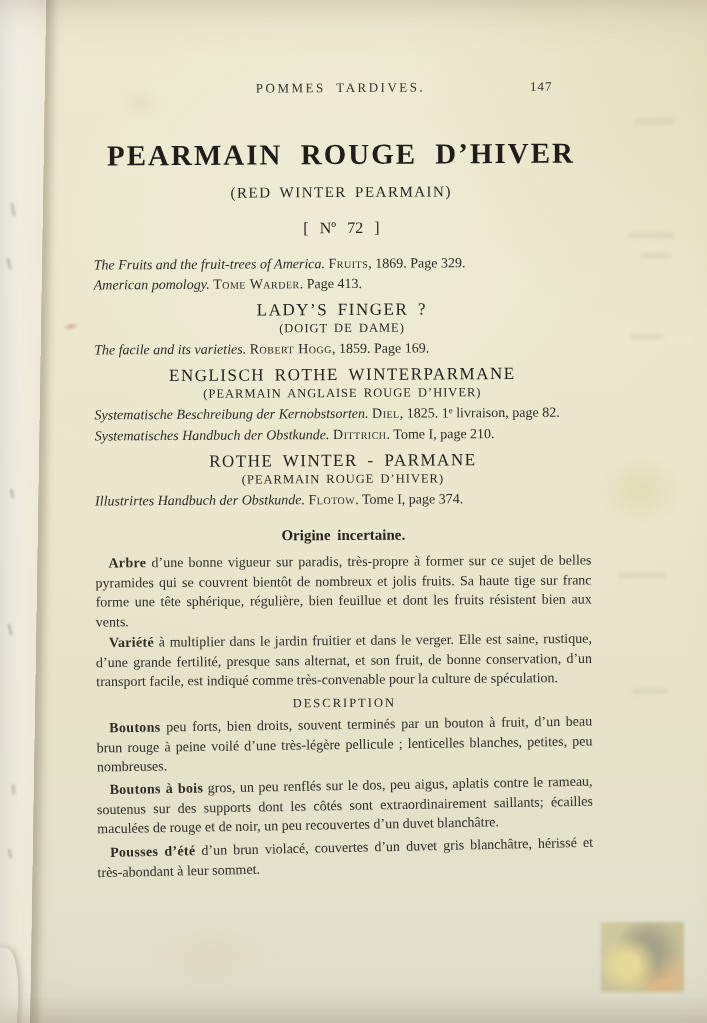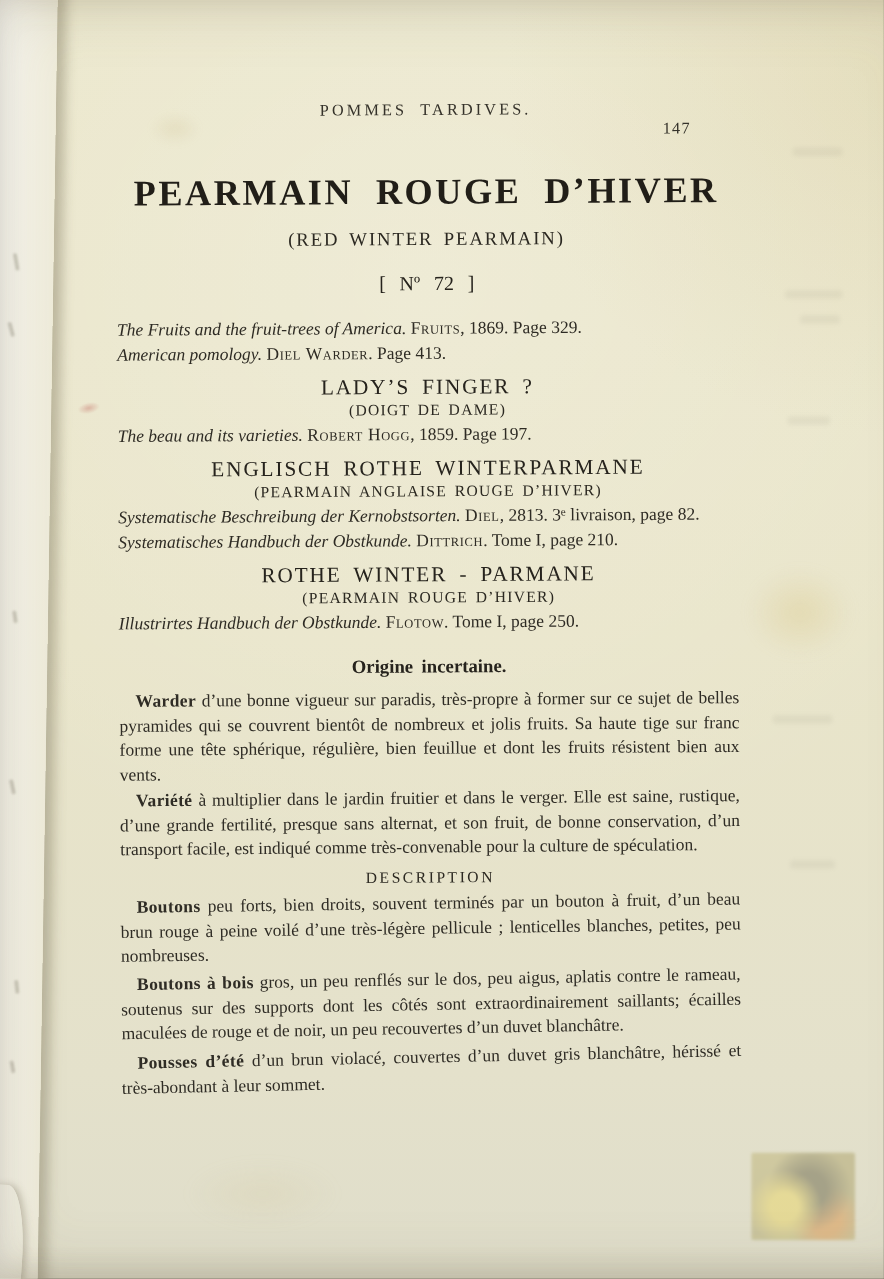--- a/index.html
+++ b/index.html
@@ -43,21 +43,21 @@
       radial-gradient(circle at 80% 30%, #9c8f4a 0 30%, rgba(156,143,74,0) 60%),
       linear-gradient(#b3a65c,#a59a54);
   }
   
   #content{
     position:absolute;left:92px;top:0;width:496px;z-index:3;
     padding-top:80px;
     transform:rotate(-0.35deg);transform-origin:50% 0;
   }
   .runhead{position:relative;text-align:center;font-size:13px;line-height:16px;letter-spacing:2.5px;word-spacing:5px;color:#35322a;}
-  .pagenum{position:absolute;right:36px;top:16px;letter-spacing:1px;}
+  .pagenum{position:absolute;right:36px;top:0;letter-spacing:1px;}
   .main-title{margin-top:42px;text-align:center;font-size:29px;line-height:32px;font-weight:700;letter-spacing:2px;word-spacing:9px;color:#211e18;}
   .subtitle{margin-top:13px;text-align:center;font-size:15px;line-height:18px;letter-spacing:1.5px;word-spacing:3px;color:#2b2821;}
   .number{margin-top:17px;text-align:center;font-size:16px;line-height:20px;word-spacing:7px;color:#26231d;}
   .bib{margin-top:16px;}
   .cite{font-size:14px;line-height:20px;padding-left:16px;text-indent:-16px;color:#2e2b24;}
   .work{font-style:italic;}
   .author{font-variant:small-caps;letter-spacing:0.5px;}
   .sup{font-size:9px;position:relative;top:-4px;}
   .syn-group{margin-top:5px;}
   .syn-name{text-align:center;font-size:17px;line-height:21px;letter-spacing:1.5px;word-spacing:4px;color:#26231d;}
@@ -111,64 +111,64 @@
     <div class="subtitle">(RED WINTER PEARMAIN)</div>
     <div class="number">[ Nº 72 ]</div>
 
     <div class="bib">
       <div class="cite">
         <span class="work">The Fruits and the fruit-trees of America.</span>
         <span class="author">Fruits</span><span>, 1869. Page 329.</span>
       </div>
       <div class="cite">
         <span class="work">American pomology.</span>
-        <span class="author">Diel Warder</span><span>. Page 413.</span>
+        <span class="author">Tome Warder</span><span>. Page 413.</span>
       </div>
     </div>
 
     <div class="syn-group">
       <div class="syn-name">LADY’S FINGER ?</div>
       <div class="syn-alias">(DOIGT DE DAME)</div>
       <div class="syn-cites">
         <div class="cite">
-          <span class="work">The beau and its varieties.</span>
-          <span class="author">Robert Hogg</span><span>, 1859. Page 197.</span>
+          <span class="work">The facile and its varieties.</span>
+          <span class="author">Robert Hogg</span><span>, 1859. Page 169.</span>
         </div>
       </div>
     </div>
 
     <div class="syn-group">
       <div class="syn-name">ENGLISCH ROTHE WINTERPARMANE</div>
       <div class="syn-alias">(PEARMAIN ANGLAISE ROUGE D’HIVER)</div>
       <div class="syn-cites">
         <div class="cite">
           <span class="work">Systematische Beschreibung der Kernobstsorten.</span>
-          <span class="author">Diel</span><span>, 2813. 3</span><span class="sup">e</span><span> livraison, page 82.</span>
+          <span class="author">Diel</span><span>, 1825. 1</span><span class="sup">e</span><span> livraison, page 82.</span>
         </div>
         <div class="cite">
           <span class="work">Systematisches Handbuch der Obstkunde.</span>
           <span class="author">Dittrich</span><span>. Tome I, page 210.</span>
         </div>
       </div>
     </div>
 
     <div class="syn-group">
       <div class="syn-name">ROTHE WINTER - PARMANE</div>
       <div class="syn-alias">(PEARMAIN ROUGE D’HIVER)</div>
       <div class="syn-cites">
         <div class="cite">
           <span class="work">Illustrirtes Handbuch der Obstkunde.</span>
-          <span class="author">Flotow</span><span>. Tome I, page 250.</span>
+          <span class="author">Flotow</span><span>. Tome I, page 374.</span>
         </div>
       </div>
     </div>
 
     <div class="origin">Origine incertaine.</div>
 
-    <p class="body-par ip1"><span class="lead">Warder</span><span> d’une bonne vigueur sur paradis, très-propre à former sur ce sujet de belles pyramides qui se couvrent bientôt de nombreux et jolis fruits. Sa haute tige sur franc forme une tête sphérique, régulière, bien feuillue et dont les fruits résistent bien aux vents.</span></p>
+    <p class="body-par ip1"><span class="lead">Arbre</span><span> d’une bonne vigueur sur paradis, très-propre à former sur ce sujet de belles pyramides qui se couvrent bientôt de nombreux et jolis fruits. Sa haute tige sur franc forme une tête sphérique, régulière, bien feuillue et dont les fruits résistent bien aux vents.</span></p>
     <p class="body-par ip2"><span class="lead">Variété</span><span> à multiplier dans le jardin fruitier et dans le verger. Elle est saine, rustique, d’une grande fertilité, presque sans alternat, et son fruit, de bonne conservation, d’un transport facile, est indiqué comme très-convenable pour la culture de spéculation.</span></p>
 
     <div class="desc-head">DESCRIPTION</div>
 
     <p class="body-par dp1"><span class="lead">Boutons</span><span> peu forts, bien droits, souvent terminés par un bouton à fruit, d’un beau brun rouge à peine voilé d’une très-légère pellicule ; lenticelles blanches, petites, peu nombreuses.</span></p>
     <p class="body-par dp2"><span class="lead">Boutons à bois</span><span> gros, un peu renflés sur le dos, peu aigus, aplatis contre le rameau, soutenus sur des supports dont les côtés sont extraordinairement saillants; écailles maculées de rouge et de noir, un peu recouvertes d’un duvet blanchâtre.</span></p>
     <p class="body-par dp3"><span class="lead">Pousses d’été</span><span> d’un brun violacé, couvertes d’un duvet gris blanchâtre, hérissé et très-abondant à leur sommet.</span></p>
 
   </div>
 

